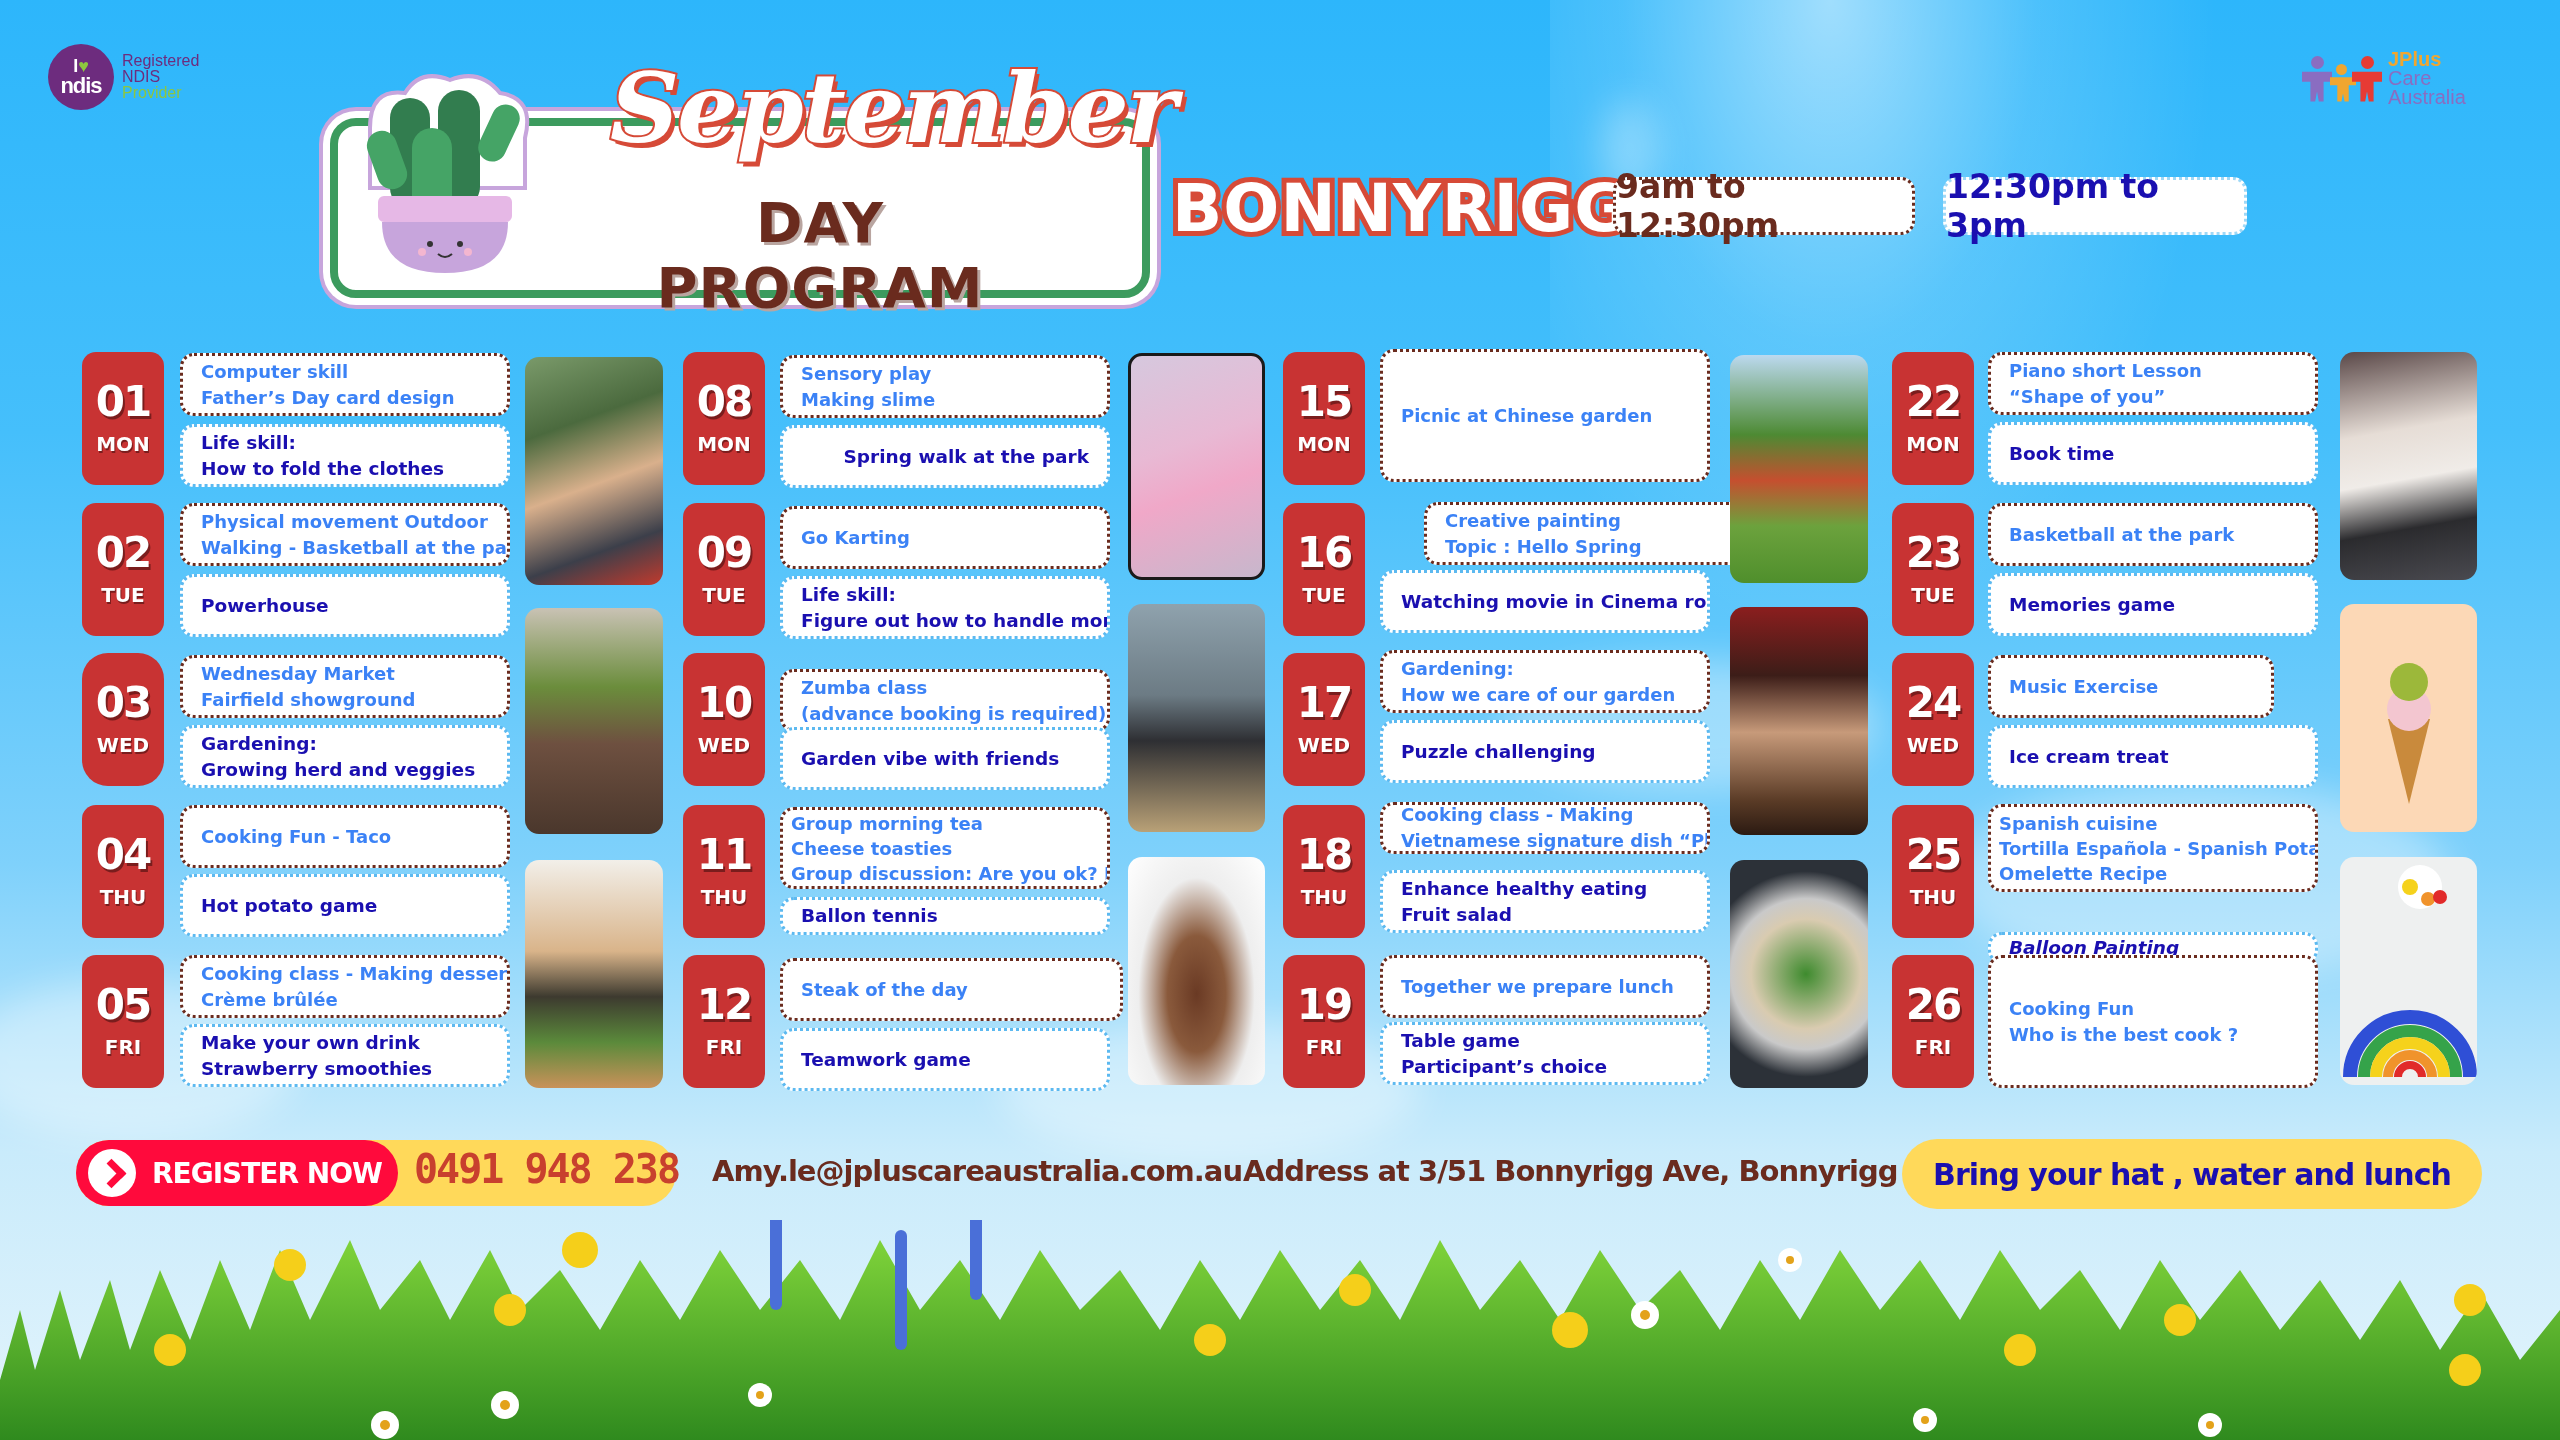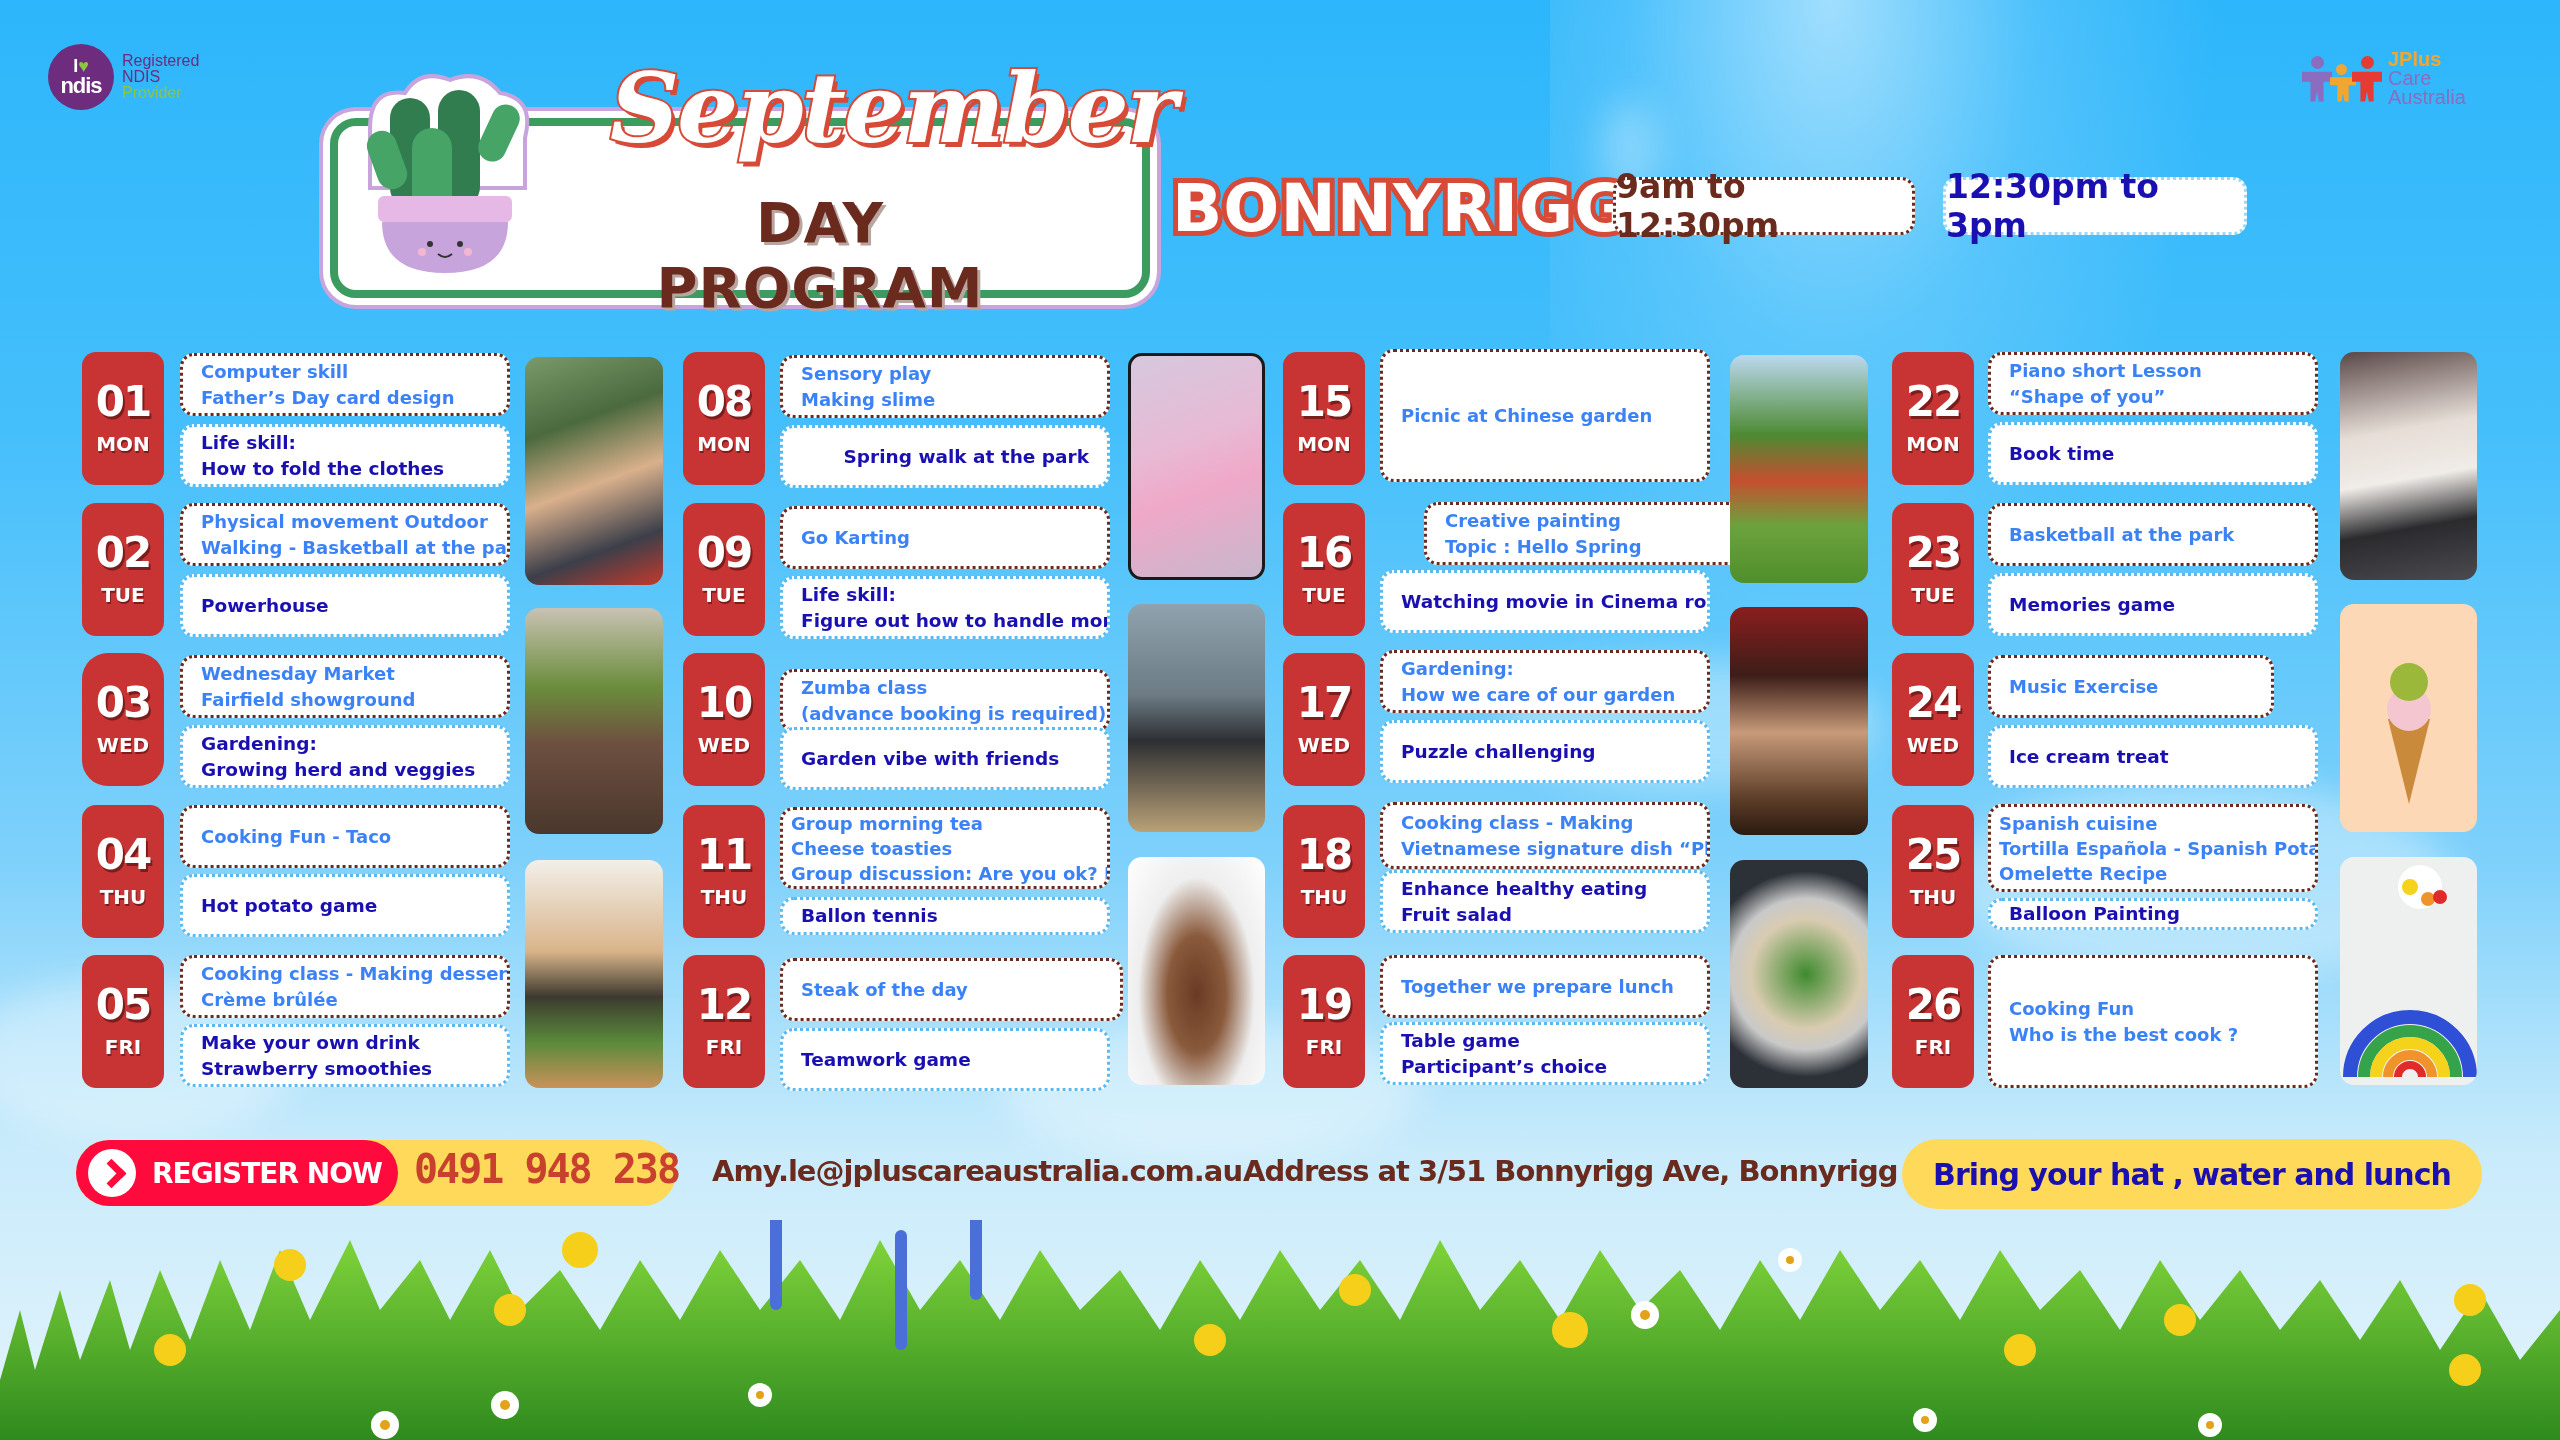--- a/index.html
+++ b/index.html
@@ -347,21 +347,21 @@
       <span>Gardening:</span>
       <span>How we care of our garden</span>
     </div>
     <div class="card pm" style="left: 1380px; top: 720px; width: 330px; height: 63px;">
       <span>Puzzle challenging</span>
     </div>
     <div class="badge" style="left: 1283px; top: 805px;">
       <div class="num">18</div>
       <div class="dow">THU</div>
     </div>
-    <div class="card am" style="left: 1380px; top: 802px; width: 330px; height: 67px;">
+    <div class="card am" style="left: 1380px; top: 802px; width: 330px; height: 52px;">
       <span>Cooking class - Making</span>
       <span>Vietnamese signature dish “Pho”</span>
     </div>
     <div class="card pm" style="left: 1380px; top: 870px; width: 330px; height: 63px;">
       <span>Enhance healthy eating</span>
       <span>Fruit salad</span>
     </div>
     <div class="badge" style="left: 1283px; top: 955px;">
       <div class="num">19</div>
       <div class="dow">FRI</div>
@@ -406,21 +406,21 @@
     </div>
     <div class="badge" style="left: 1892px; top: 805px;">
       <div class="num">25</div>
       <div class="dow">THU</div>
     </div>
     <div class="card am tight" style="left: 1988px; top: 804px; width: 330px; height: 88px;">
       <span>Spanish cuisine</span>
       <span>Tortilla Española - Spanish Potato</span>
       <span>Omelette Recipe</span>
     </div>
-    <div class="card pm" style="left: 1988px; top: 898px; width: 330px; height: 32px;">
+    <div class="card pm" style="left: 1988px; top: 932px; width: 330px; height: 32px; font-style: italic;">
       <span>Balloon Painting</span>
     </div>
     <div class="badge" style="left: 1892px; top: 955px;">
       <div class="num">26</div>
       <div class="dow">FRI</div>
     </div>
     <div class="card am" style="left: 1988px; top: 955px; width: 330px; height: 133px;">
       <span>Cooking Fun</span>
       <span>Who is the best cook ?</span>
     </div>

